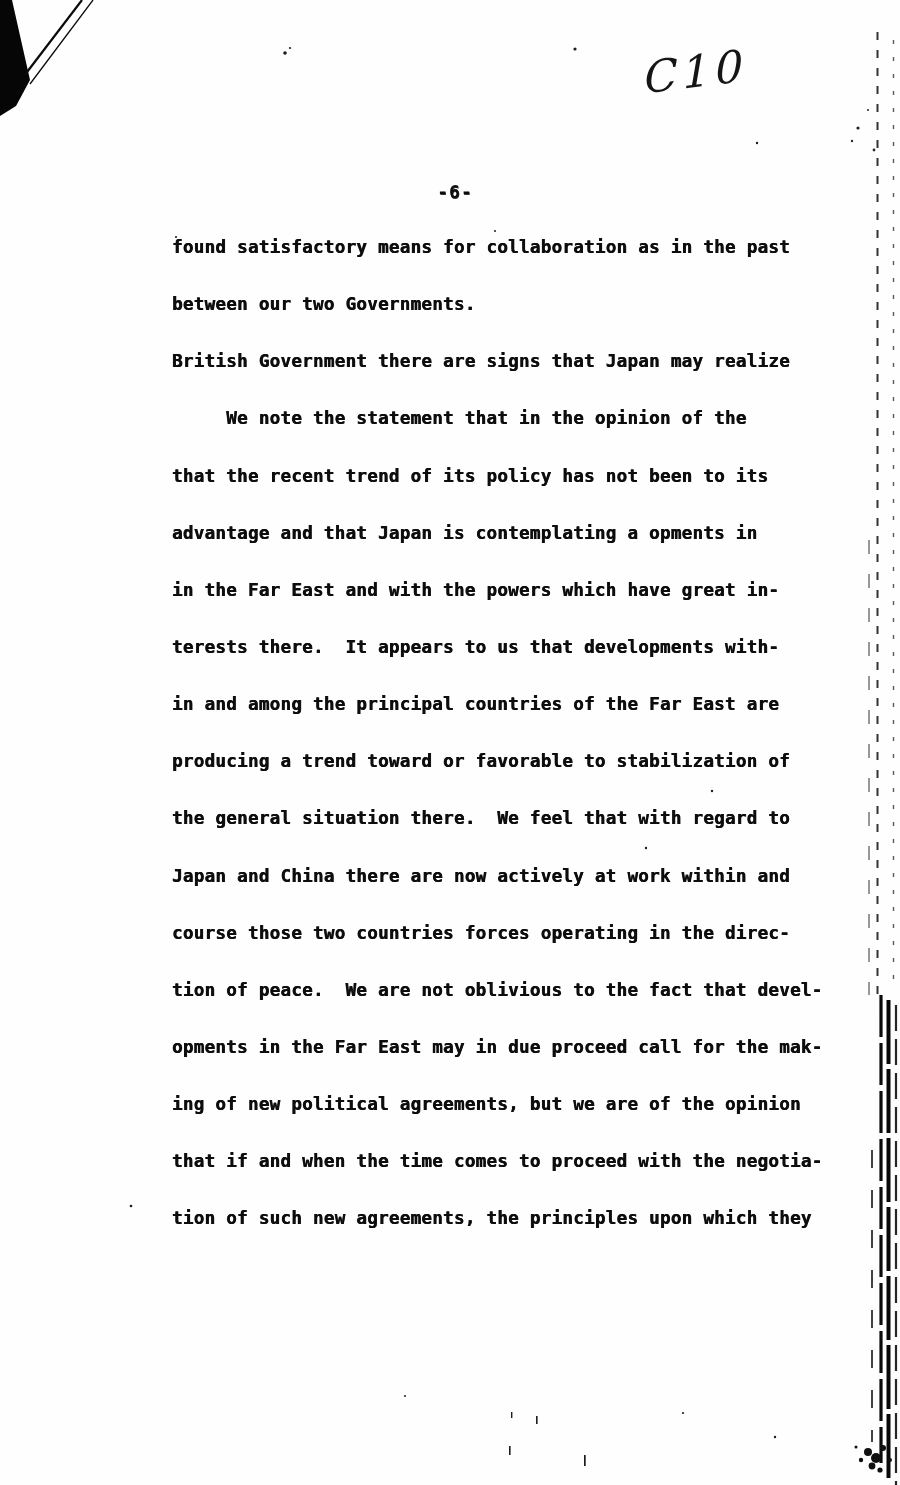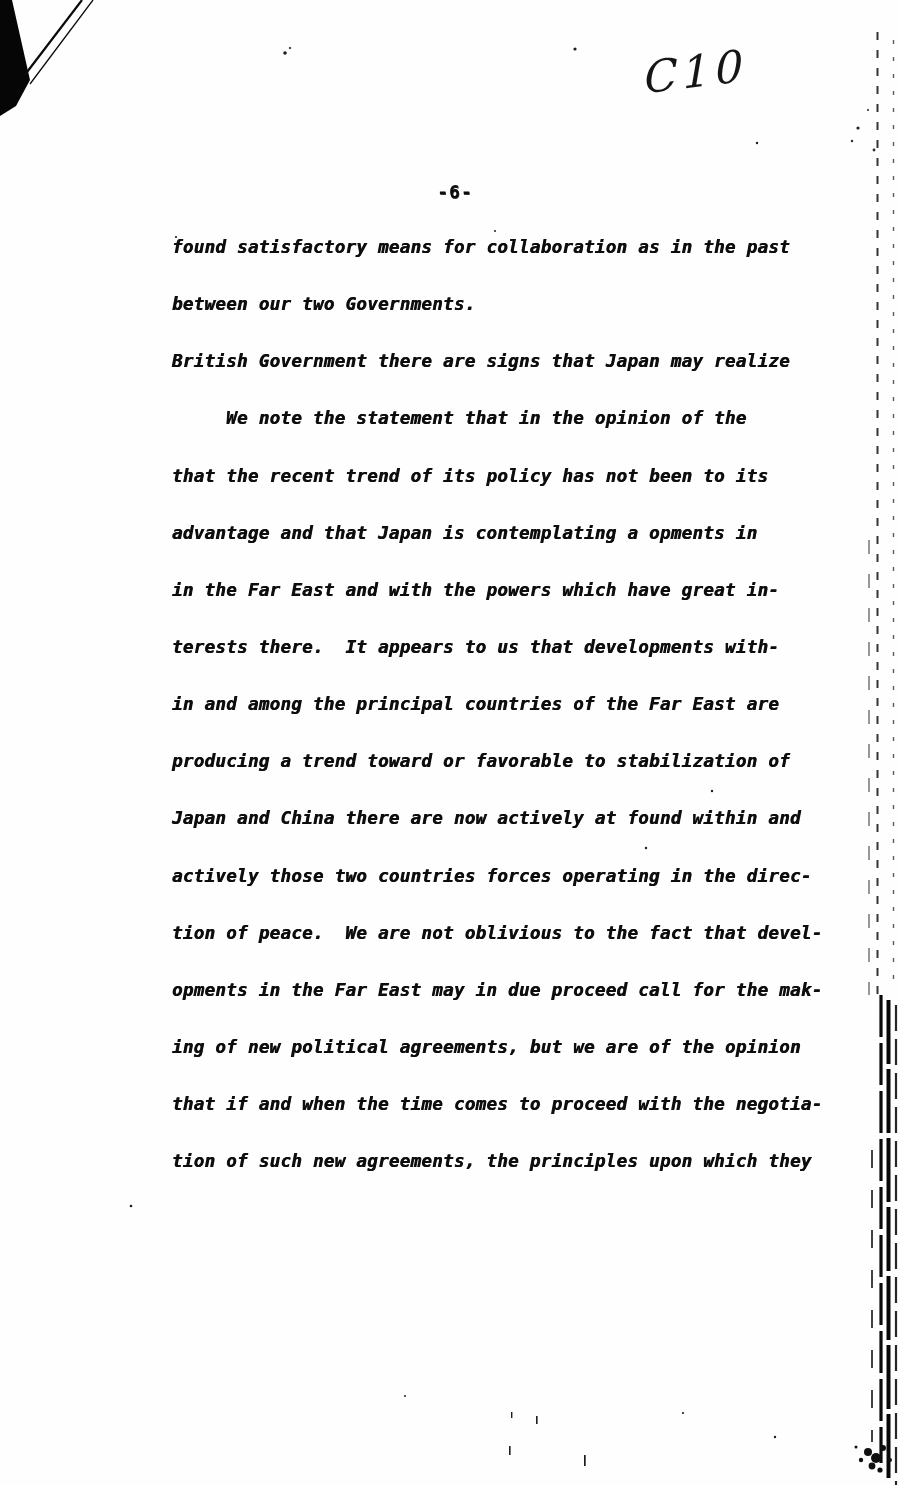--- a/index.html
+++ b/index.html
@@ -42,21 +42,20 @@
     z-index: 2;
   }
   .typed-line {
     height: 57.15px;
     font-size: 17.6px;
     font-weight: bold;
     letter-spacing: 0.25px;
     white-space: pre;
     color: #0d0d0d;
     text-shadow: 0.4px 0.4px 0.5px rgba(0,0,0,0.85), -0.2px 0.1px 0.4px rgba(0,0,0,0.45);
-    font-style: italic;
   }
   .handwritten-mark {
     position: absolute;
     left: 644px;
     top: 52px;
     font-family: "DejaVu Serif", serif;
     font-style: italic;
     font-size: 44px;
     font-weight: normal;
     color: #151515;
@@ -130,22 +129,23 @@
     <div class="typed-line">found satisfactory means for collaboration as in the past</div>
     <div class="typed-line">between our two Governments.</div>
     <div class="typed-line">British Government there are signs that Japan may realize</div>
     <div class="typed-line">     We note the statement that in the opinion of the</div>
     <div class="typed-line">that the recent trend of its policy has not been to its</div>
     <div class="typed-line">advantage and that Japan is contemplating a opments in</div>
     <div class="typed-line">in the Far East and with the powers which have great in-</div>
     <div class="typed-line">terests there.  It appears to us that developments with-</div>
     <div class="typed-line">in and among the principal countries of the Far East are</div>
     <div class="typed-line">producing a trend toward or favorable to stabilization of</div>
-    <div class="typed-line">Japan and China there are now actively at found within and</div>
-    <div class="typed-line">actively those two countries forces operating in the direc-</div>
+    <div class="typed-line">the general situation there.  We feel that with regard to</div>
+    <div class="typed-line">Japan and China there are now actively at work within and</div>
+    <div class="typed-line">course those two countries forces operating in the direc-</div>
     <div class="typed-line">tion of peace.  We are not oblivious to the fact that devel-</div>
     <div class="typed-line">opments in the Far East may in due proceed call for the mak-</div>
     <div class="typed-line">ing of new political agreements, but we are of the opinion</div>
     <div class="typed-line">that if and when the time comes to proceed with the negotia-</div>
     <div class="typed-line">tion of such new agreements, the principles upon which they</div>
   </div>
 
 </div>
 
 </body></html>

